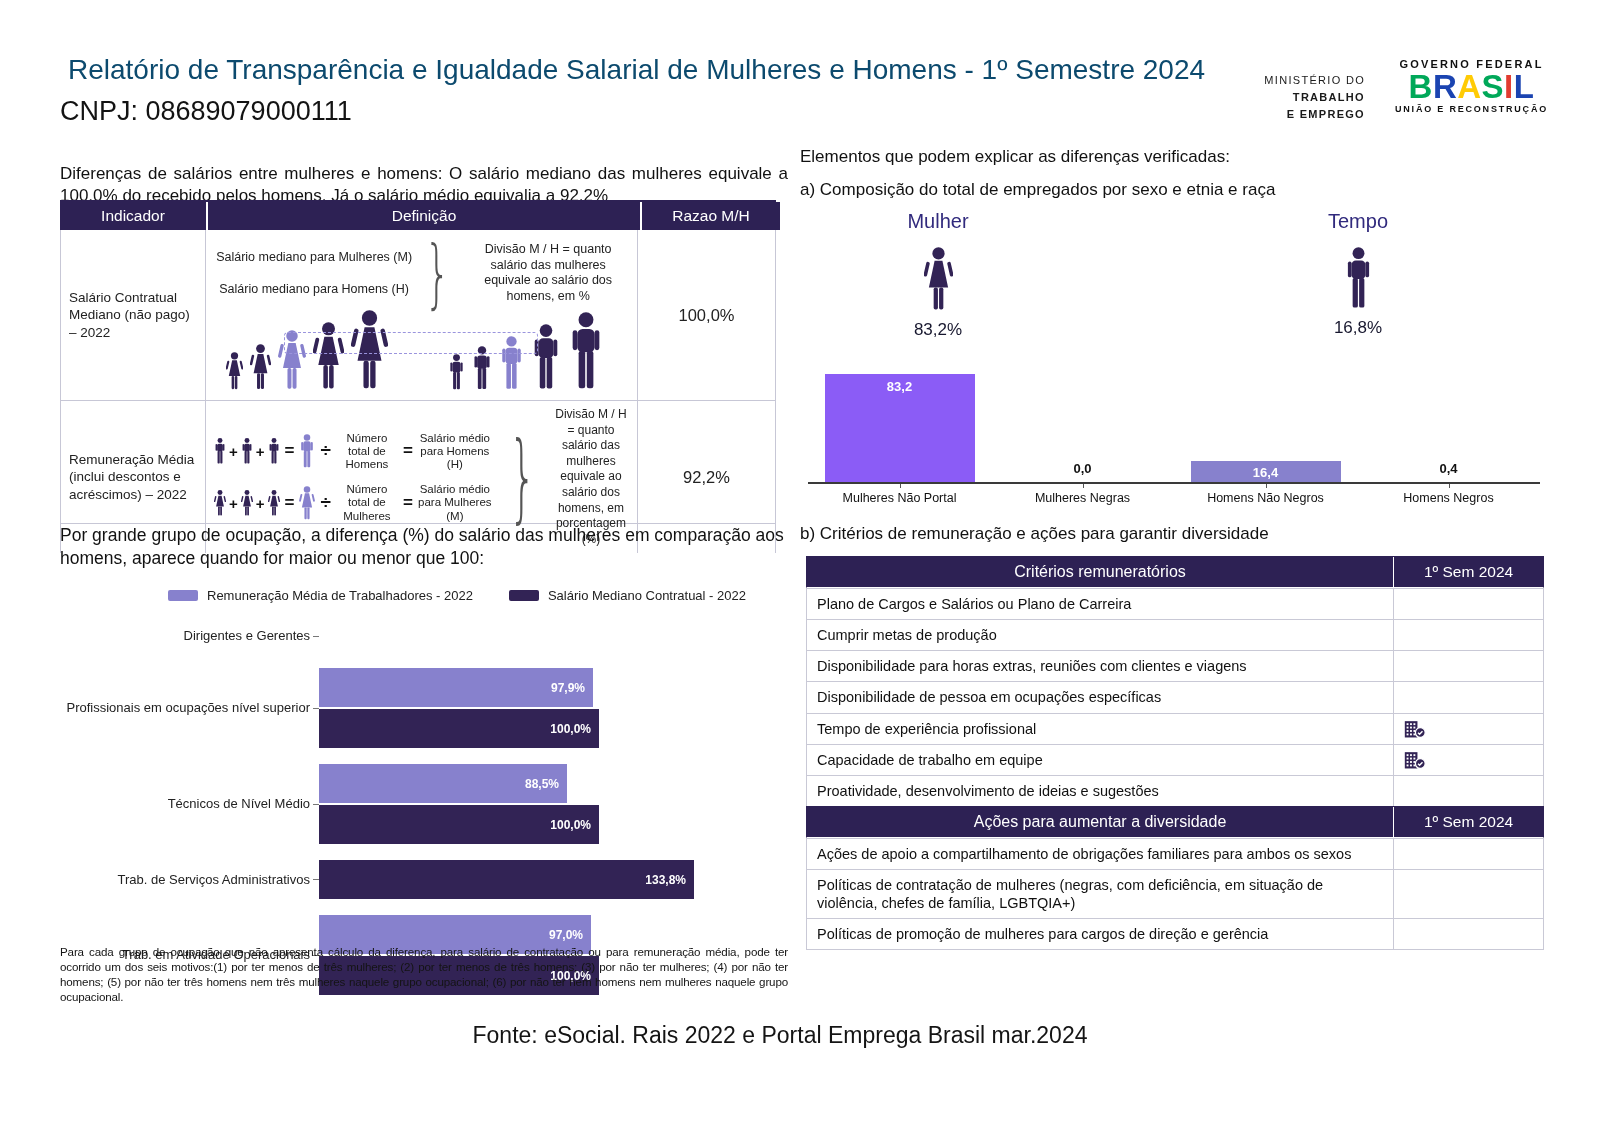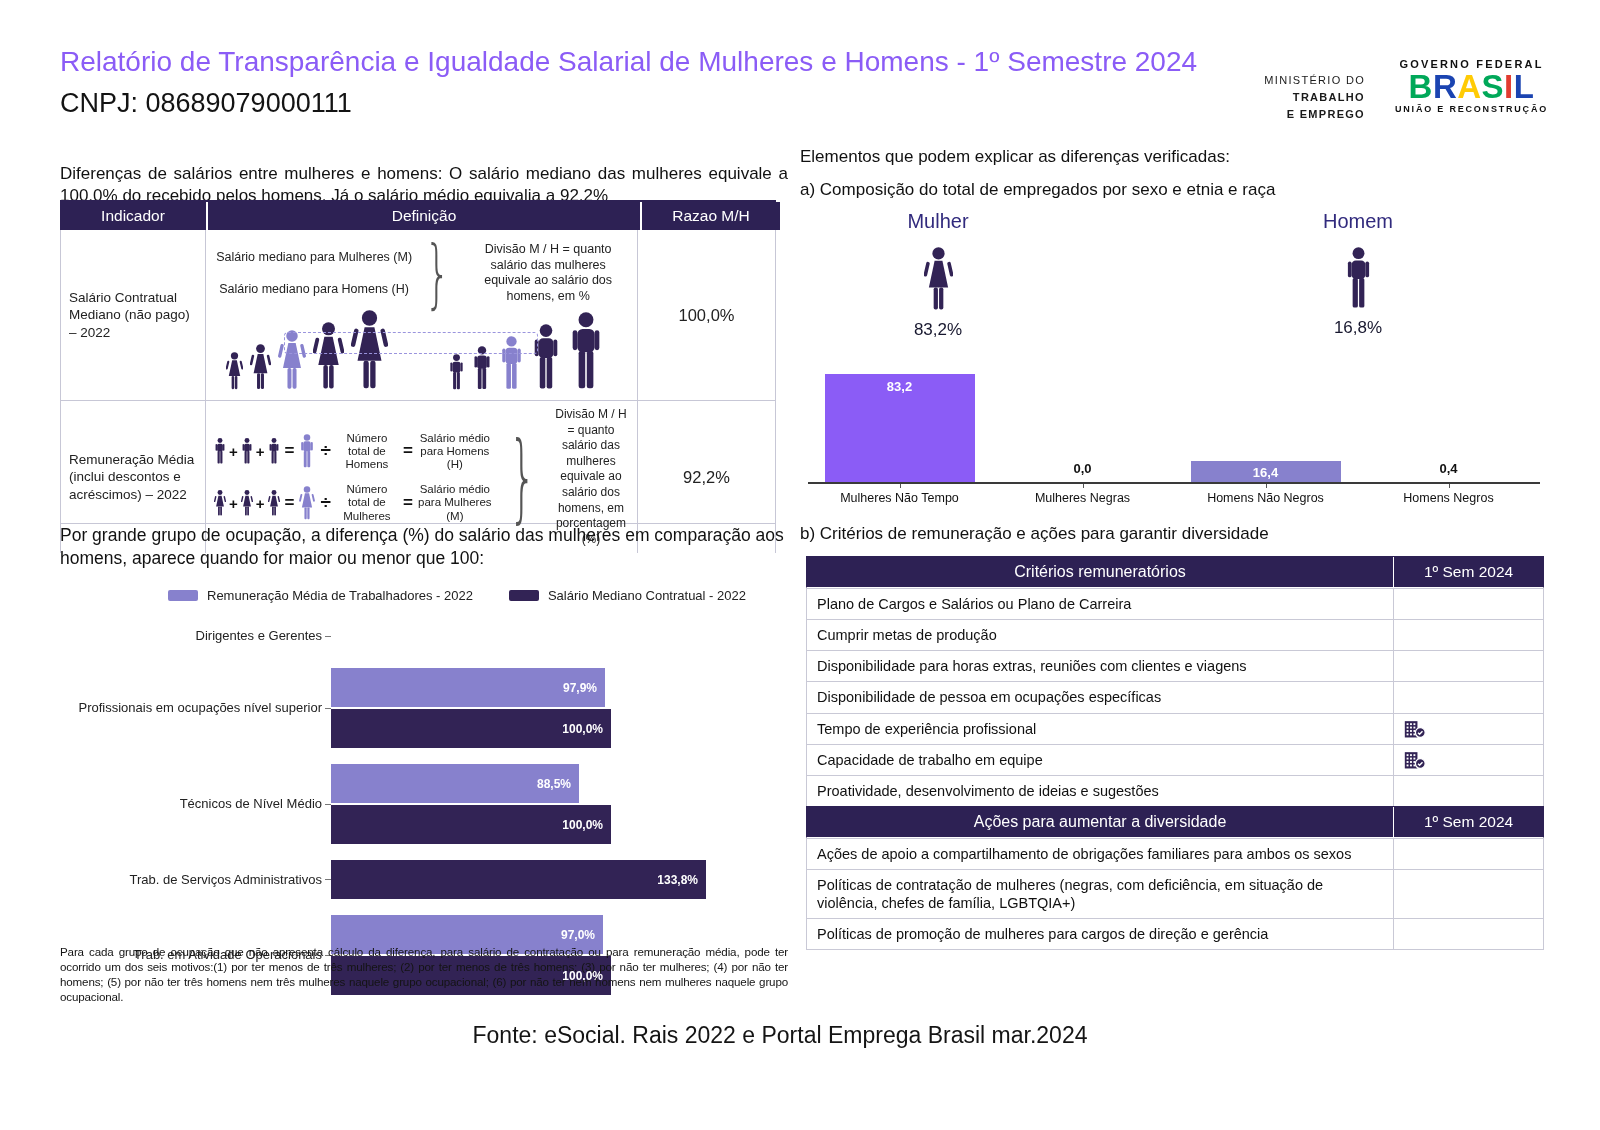--- a/index.html
+++ b/index.html
@@ -1,21 +1,21 @@
 <!DOCTYPE html>
 <html><head>
 <meta charset="utf-8">
 <style>
   html,body{margin:0;padding:0;background:#fff;}
   body{font-family:"Liberation Sans",sans-serif;color:#111;}
   .page{position:relative;width:1600px;height:1130px;background:#fff;overflow:hidden;}
 
   
   .titles{position:absolute;left:60px;top:46px;}
-  .title{font-size:28px;font-weight:normal;margin:0;color:#8b5cf6;}
+  .title{font-size:28px;font-weight:normal;margin:8px;color:#0c4a6e;}
   .cnpj{font-size:27px;font-weight:normal;margin:10px 0 0 0;color:#131313;}
   .logos{position:absolute;right:52px;top:58px;display:flex;gap:30px;align-items:flex-start;}
   .ministry{text-align:right;font-size:11px;letter-spacing:1.3px;line-height:1.55;padding-top:14px;color:#1a1a1a;}
   .ministry .b{font-weight:bold;}
   .gov{text-align:center;}
   .gov-top{font-size:11px;font-weight:bold;letter-spacing:2.2px;color:#101010;}
   .gov-name{font-size:33px;font-weight:bold;letter-spacing:0.5px;line-height:1.02;}
   .gov-bottom{font-size:9px;font-weight:bold;letter-spacing:1.8px;color:#101010;}
 
   
@@ -52,21 +52,21 @@
   .eq-lbl{font-size:11.5px;text-align:center;width:62px;line-height:1.15;color:#222;}
   .eq-lbl2{width:74px;}
   .brace2{font-family:"DejaVu Sans",sans-serif;font-size:96px;font-weight:100;color:#555;transform:scale(0.45,1);line-height:0.9;}
   .def-exp2{width:150px;font-size:12px;text-align:center;line-height:1.3;color:#222;}
 
   
   .occ-title{position:absolute;left:60px;top:524px;width:732px;font-size:17.5px;line-height:1.3;}
   .occ-legend{position:absolute;left:168px;top:588px;display:flex;gap:36px;align-items:center;font-size:13px;color:#222;}
   .leg-item{display:flex;align-items:center;}
   .sw{width:30px;height:11px;border-radius:2px;margin-right:9px;}
-  .occ-chart{position:absolute;left:72px;top:624px;width:726px;}
+  .occ-chart{position:absolute;left:60px;top:624px;width:726px;}
   .occ-group{display:flex;align-items:center;}
   .occ-label{width:250px;text-align:right;font-size:13px;color:#222;padding-right:3px;line-height:1.2;}
   .occ-tick{width:6px;border-top:1.2px solid #777;margin-right:0;}
   .occ-bars{display:flex;flex-direction:column;gap:2px;}
   .occ-bar{height:39px;display:flex;align-items:center;justify-content:flex-end;color:#fff;font-size:12px;font-weight:bold;padding-right:8px;box-sizing:border-box;}
 
   
   .footnote{position:absolute;left:60px;top:932px;width:728px;font-size:11.6px;line-height:1.32;text-align:justify;letter-spacing:-0.15px;color:#141414;}
   .fonte{position:absolute;left:20px;top:1022px;width:1520px;text-align:center;font-size:23px;color:#141414;}
 
@@ -402,21 +402,21 @@
             <circle cx="20" cy="9" r="8.6" fill="#322355"></circle>
             <path d="M14.5 19.5 L25.5 19.5 L33.5 57 L6.5 57 Z" fill="#322355"></path>
             <rect x="3.2" y="21" width="5" height="21" rx="2.5" fill="#322355" transform="rotate(13 5.7 21)"></rect>
             <rect x="31.8" y="21" width="5" height="21" rx="2.5" fill="#322355" transform="rotate(-13 34.3 21)"></rect>
             <rect x="13.2" y="57" width="6" height="31" rx="2.5" fill="#322355"></rect>
             <rect x="20.8" y="57" width="6" height="31" rx="2.5" fill="#322355"></rect>
           </svg></span>
       <div class="gender-value">83,2%</div>
     </div>
     <div class="gender male">
-      <div class="gender-label">Homem</div>
+      <div class="gender-label">Tempo</div>
       <span class="pico" id="gender-man-icon"><svg width="29" height="62" viewBox="0 0 40 90" xmlns="http://www.w3.org/2000/svg">
             <circle cx="20" cy="9" r="8.6" fill="#322355"></circle>
             <rect x="10" y="19.5" width="20" height="27" rx="6" fill="#322355"></rect>
             <rect x="4.6" y="21" width="5.4" height="23" rx="2.7" fill="#322355"></rect>
             <rect x="30" y="21" width="5.4" height="23" rx="2.7" fill="#322355"></rect>
             <rect x="11.5" y="45" width="7.6" height="43" rx="2.5" fill="#322355"></rect>
             <rect x="20.9" y="45" width="7.6" height="43" rx="2.5" fill="#322355"></rect>
           </svg></span>
       <div class="gender-value">16,8%</div>
     </div>
@@ -435,21 +435,21 @@
         <div class="comp-slot" style="left: 50%;">
           <div class="comp-bar" style="height: 21px; background: rgb(135, 129, 205);">
             <div class="comp-val-mid">16,4</div>
           </div>
         </div>
         <div class="comp-slot" style="left: 75%;">
           <div class="comp-val-above">0,4</div>
         </div>
       </div>
     <div class="comp-cats">
-        <div class="comp-cat">Mulheres Não Tempo</div>
+        <div class="comp-cat">Mulheres Não Portal</div>
         <div class="comp-cat">Mulheres Negras</div>
         <div class="comp-cat">Homens Não Negros</div>
         <div class="comp-cat">Homens Negros</div>
       </div>
   </div>
 
   <div class="crit-title">b) Critérios de remuneração e ações para garantir diversidade</div>
   <div class="crit-table">
       <div class="ct-row header">
         <div class="ct-c1">Critérios remuneratórios</div>

